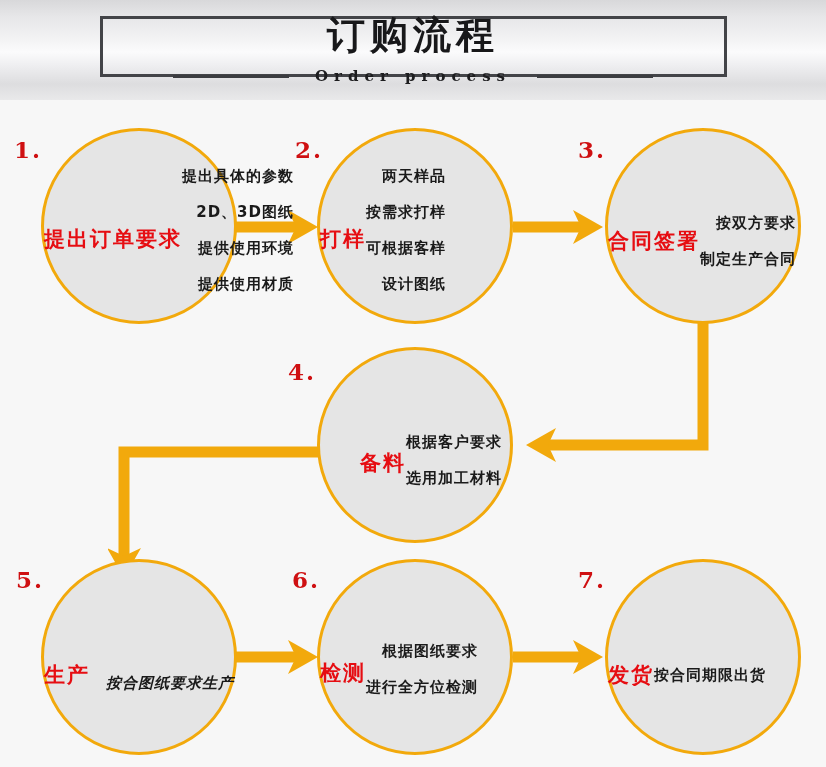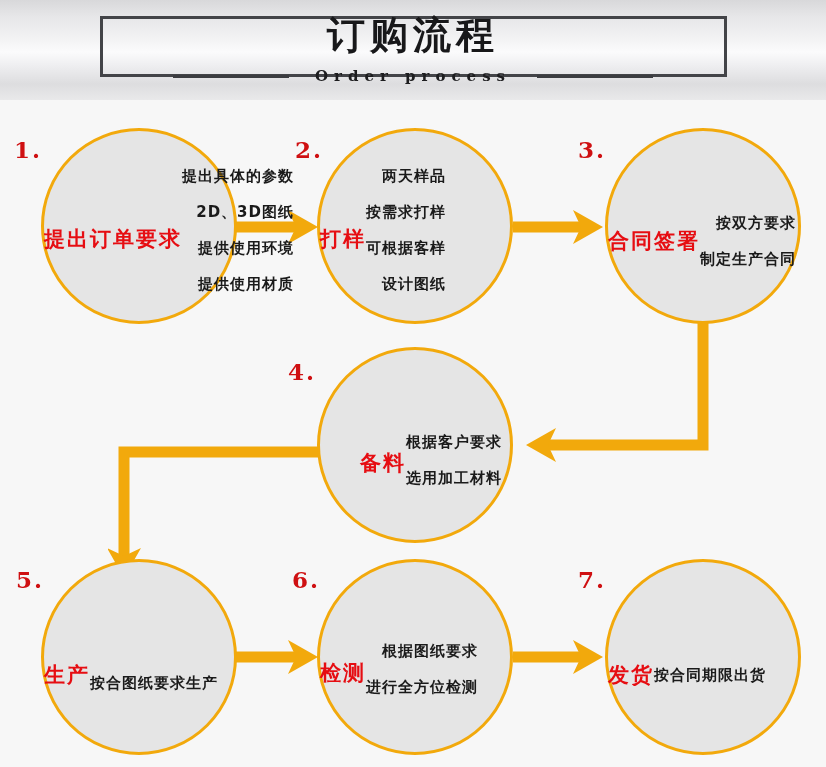--- a/index.html
+++ b/index.html
@@ -143,23 +143,23 @@
   #node-2 .node-lines { margin-top: 8px; }
 
   #node-3 { left: 605px; top: 28px;  width: 196px; height: 196px; }
   #node-3 .node-title { margin-top: 30px; }
   #node-3 .node-lines { margin-top: 30px; }
 
   #node-4 { left: 317px; top: 247px; width: 196px; height: 196px; }
   #node-4 .node-title { margin-top: 36px; margin-left: 40px; }
   #node-4 .node-lines { margin-top: 30px; }
 
-  #node-5 { left: 41px;  top: 459px; width: 196px; height: 196px; }
+  #node-5 { left: 41px;  top: 459px; width: 196px; height: 196px; gap: 16px; }
   #node-5 .node-title { margin-top: 36px; }
-  #node-5 .node-lines { margin-top: 52px; }
+  #node-5 .node-lines { margin-top: 52px; font-style: italic; }
 
   #node-6 { left: 317px; top: 459px; width: 196px; height: 196px; }
   #node-6 .node-title { margin-top: 32px; }
   #node-6 .node-lines { margin-top: 24px; }
 
   #node-7 { left: 605px; top: 459px; width: 196px; height: 196px; }
   #node-7 .node-title { margin-top: 36px; }
   #node-7 .node-lines { margin-top: 36px; }
 
   

